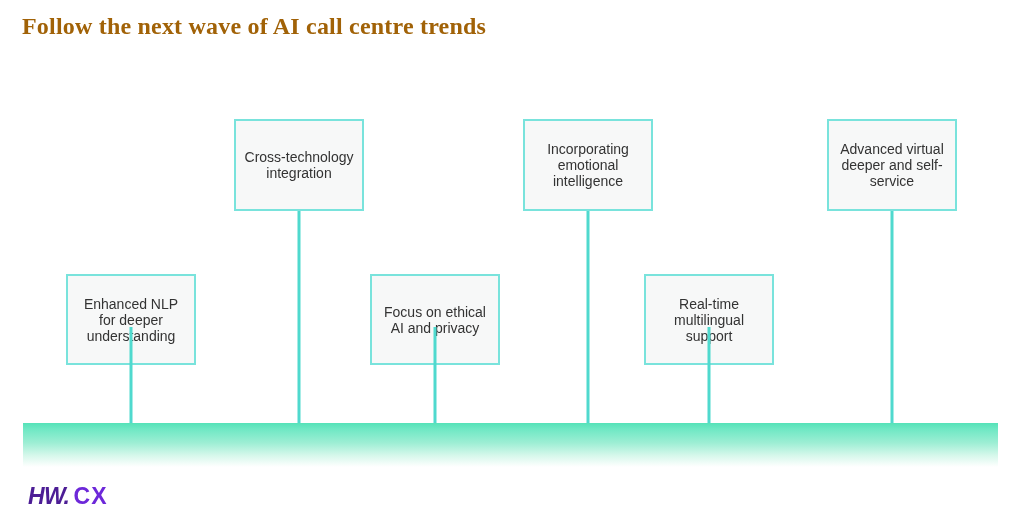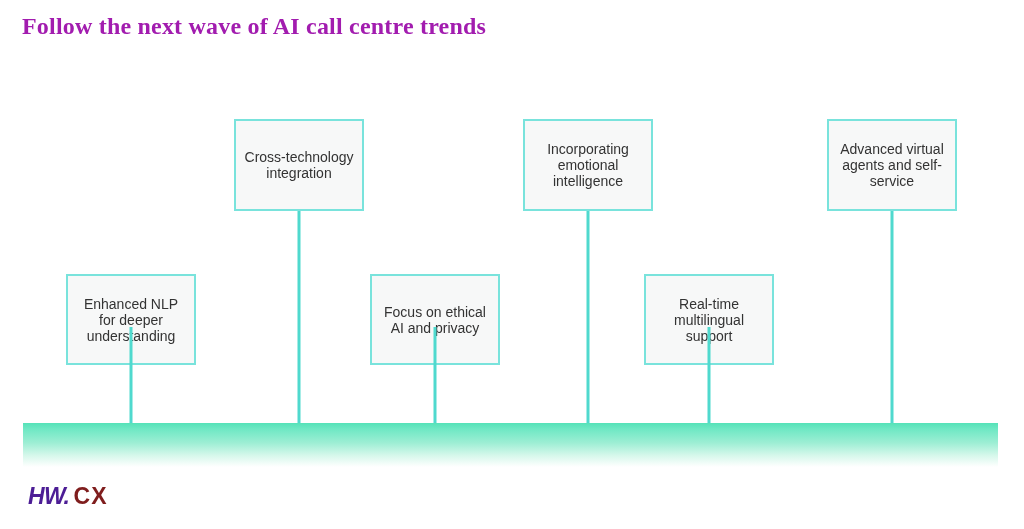--- a/index.html
+++ b/index.html
@@ -18,21 +18,21 @@
   
   .page-title {
     position: absolute;
     left: 22px;
     top: 13px;
     margin: 0;
     font-family: "Liberation Serif", "DejaVu Serif", serif;
     font-size: 24px;
     font-weight: 600;
     letter-spacing: 0.2px;
-    color: #a21caf;
+    color: #a16207;
   }
 
   
   .milestone {
     position: absolute;
     width: 130px;
   }
   .milestone.high { top: 119px; }
   .milestone.low  { top: 236px; }
 
@@ -98,21 +98,21 @@
   .logo-primary {
     font-weight: 800;
     font-style: italic;
     letter-spacing: -0.5px;
     color: #4c1d95;
   }
   .logo-secondary {
     font-weight: 600;
     font-style: normal;
     letter-spacing: 1px;
-    color: #7f1d1d;
+    color: #6d28d9;
     margin-left: 4px;
   }
 </style>
 </head>
 <body>
 
 <h1 class="page-title">Follow the next wave of AI call centre trends</h1>
 
 <div class="milestone low m0">
   <div class="card">
@@ -144,21 +144,21 @@
 
 <div class="milestone low m4">
   <div class="card">
     <span>Real-time multilingual support</span>
   </div>
   <div class="stem"></div>
 </div>
 
 <div class="milestone high m5">
   <div class="card">
-    <span>Advanced virtual agents and self-service</span>
+    <span>Advanced virtual deeper and self-service</span>
   </div>
   <div class="stem"></div>
 </div>
 
 <div class="baseline-bar"></div>
 
 <div class="logo">
   <span class="logo-primary">HW.</span><span class="logo-secondary">CX</span>
 </div>
 

